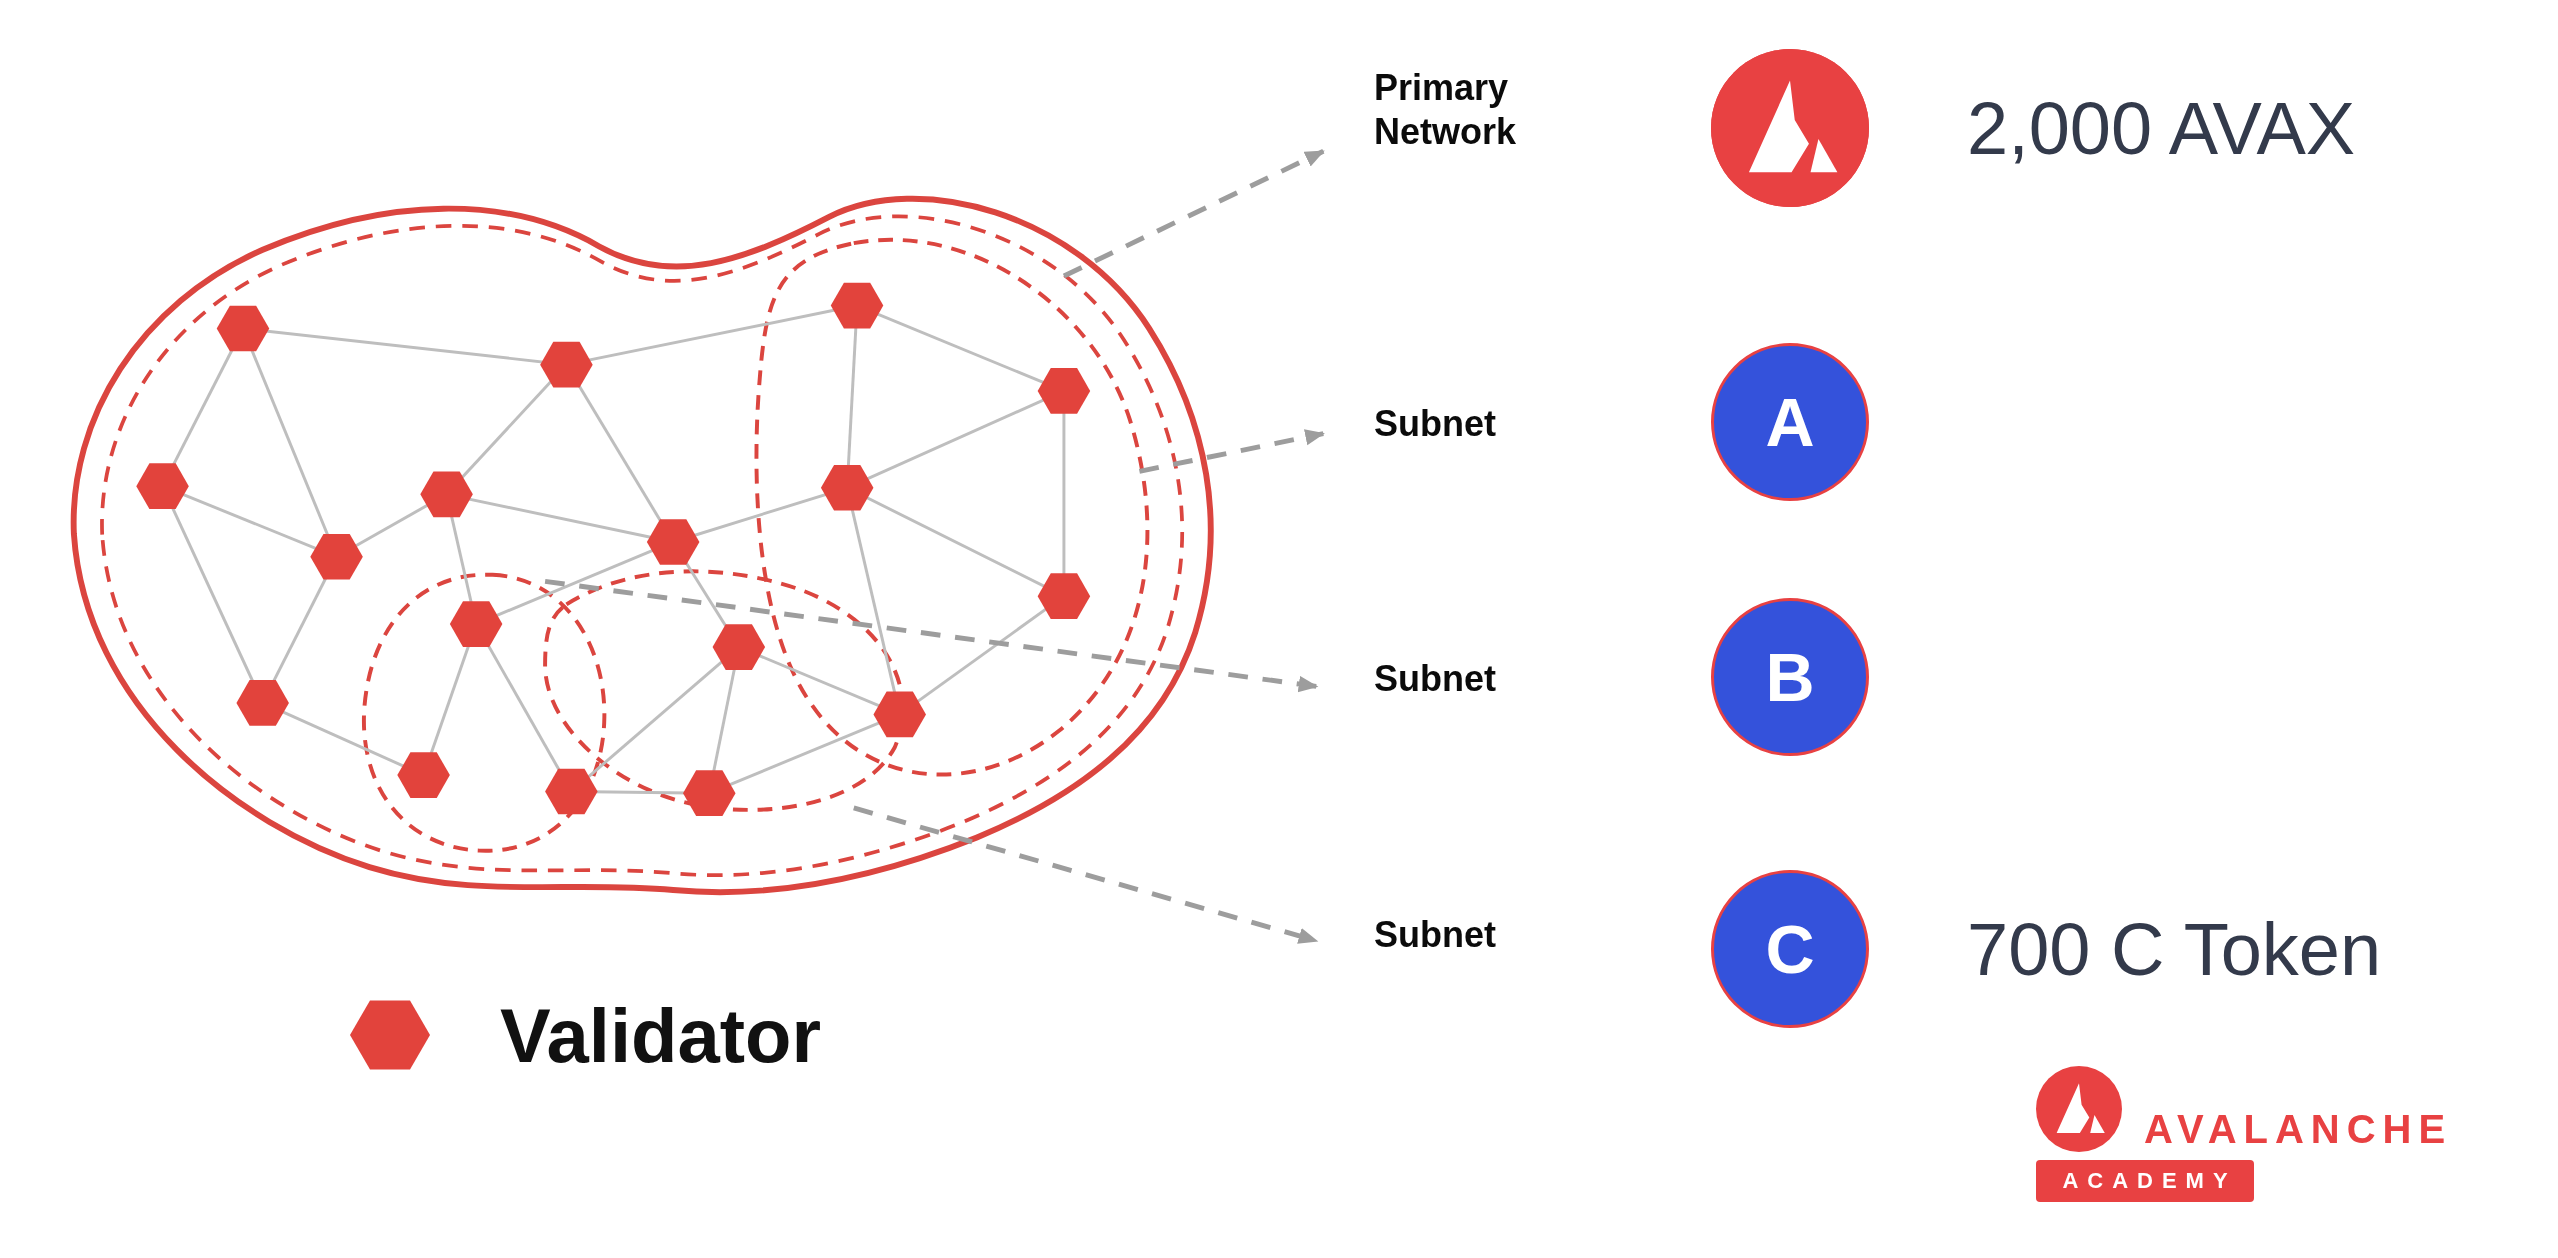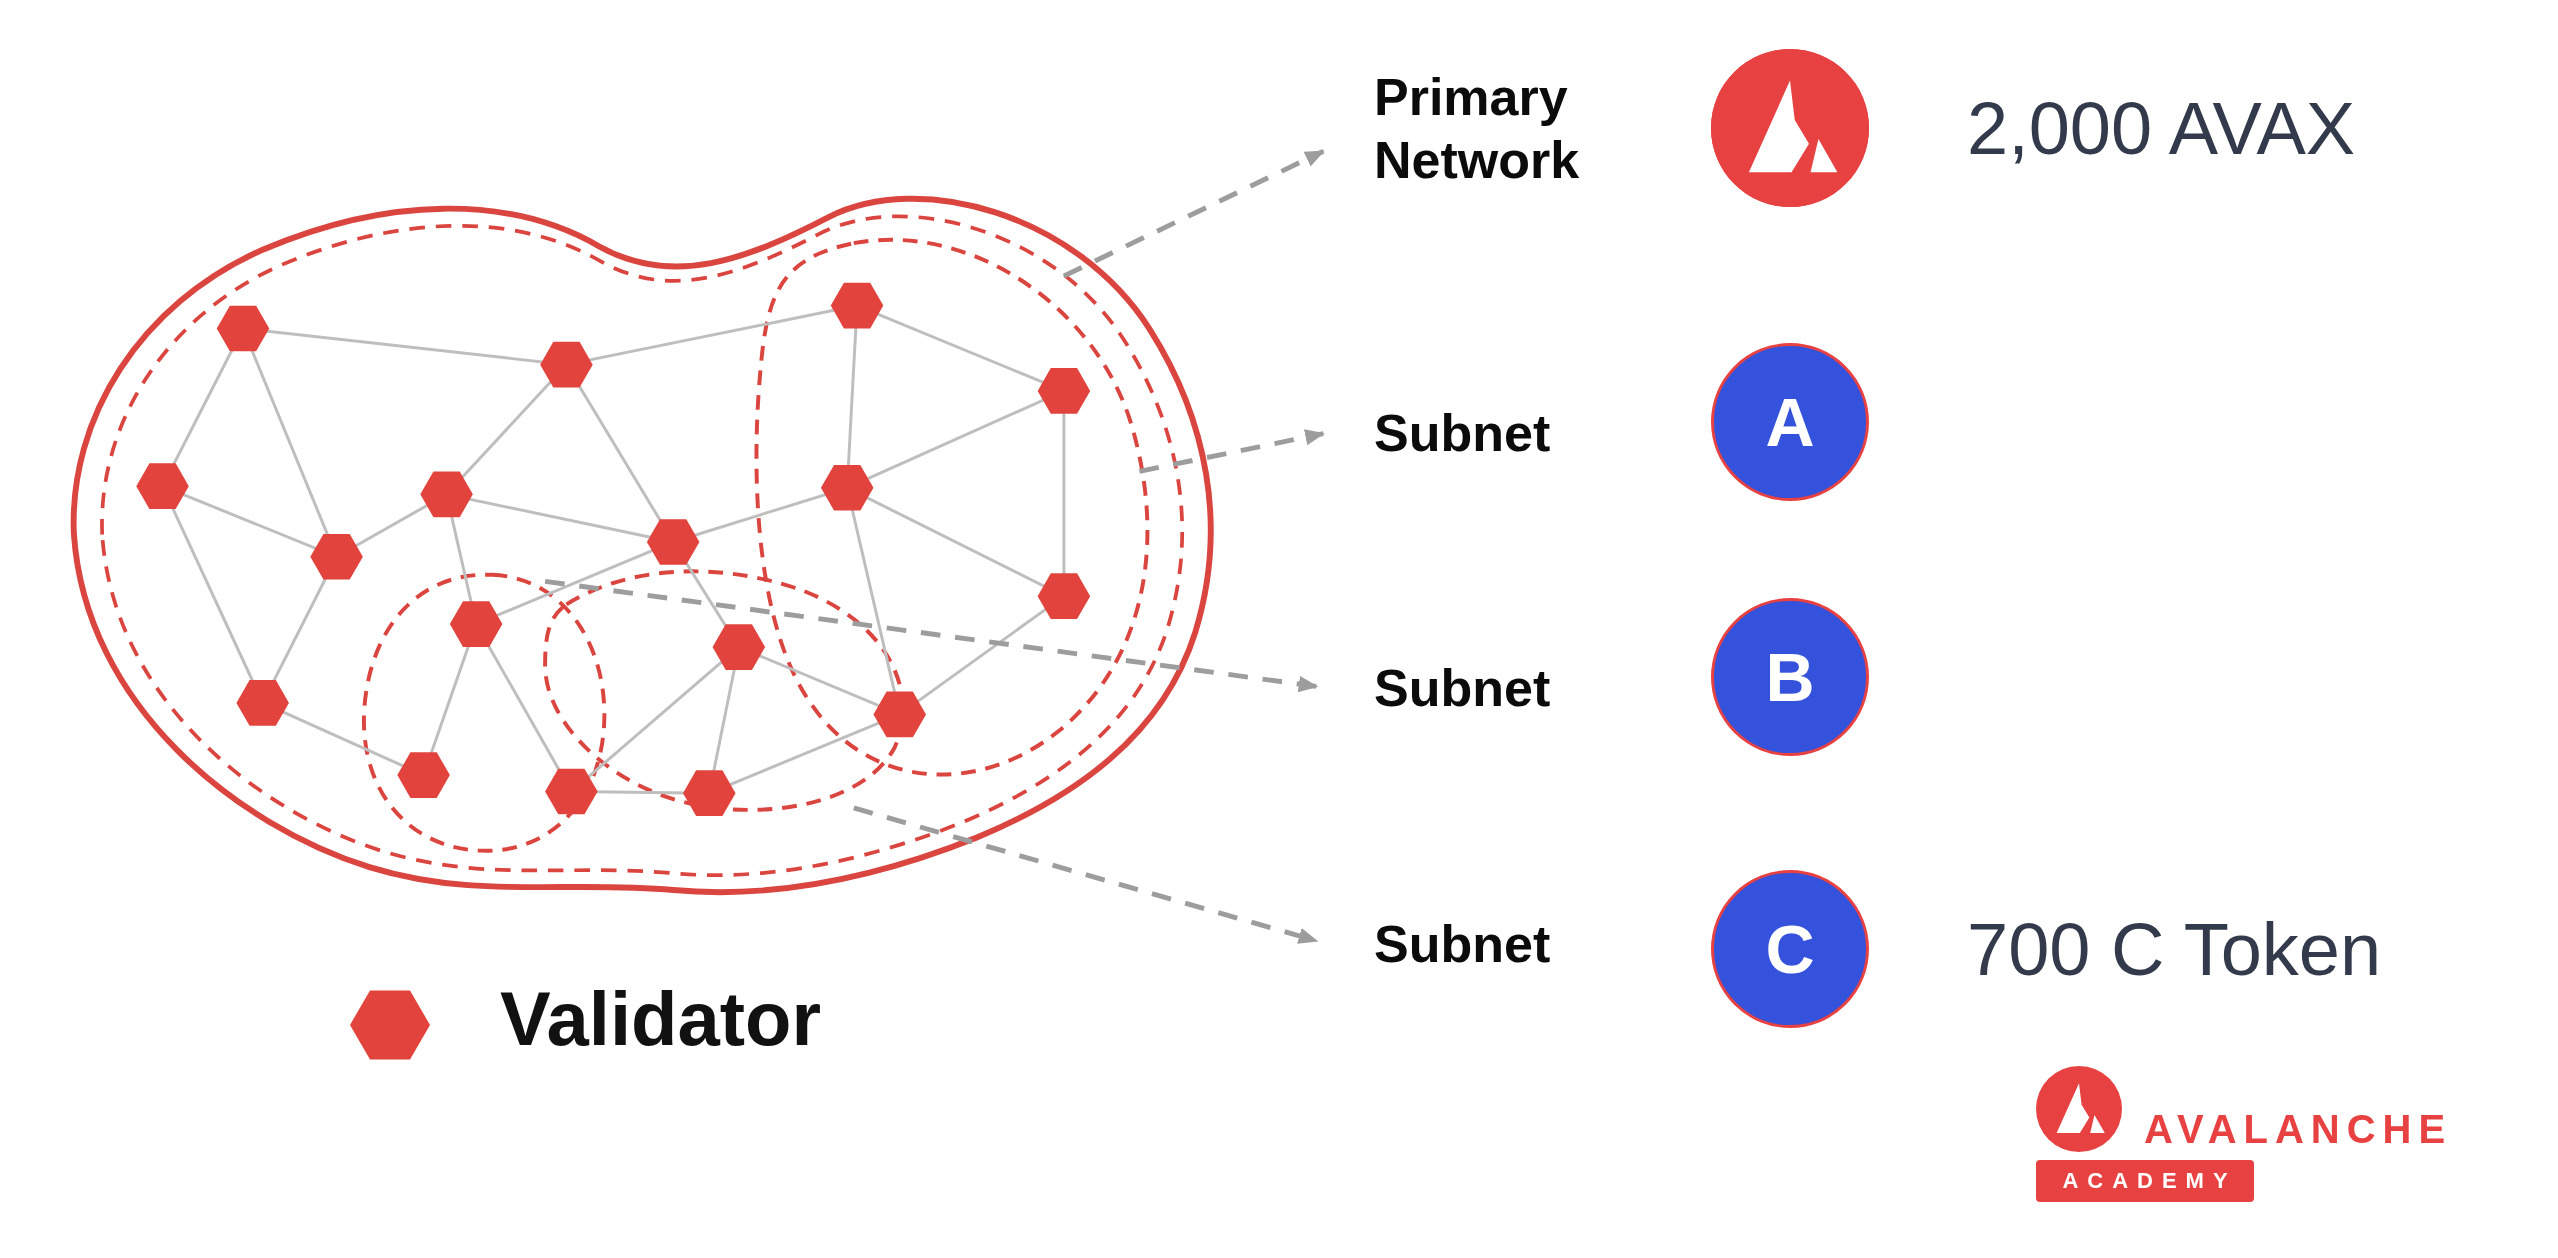--- a/index.html
+++ b/index.html
@@ -10,39 +10,39 @@
   #net-svg{position:absolute;left:0;top:0;}
   .blob-outline{fill:none;stroke:var(--blob_red);stroke-width:3.6;}
   .blob-dashed{fill:none;stroke:var(--blob_red);stroke-width:2.4;stroke-dasharray:10 7;}
   .subnet-dashed{fill:none;stroke:var(--blob_red);stroke-width:2.4;stroke-dasharray:9 6;}
   .net-edge{stroke:var(--edge_gray);stroke-width:1.8;}
   .validator{fill:var(--node_red);}
   .arrow-line{stroke:var(--arrow_gray);stroke-width:3;stroke-dasharray:12 9;fill:none;}
   .arrow-head{fill:var(--arrow_gray);}
 
   
-  .map-label{position:absolute;font-weight:700;color:#0b0b0b;font-size:52px;line-height:1.22;}
+  .map-label{position:absolute;font-weight:700;color:#0b0b0b;font-size:36px;line-height:1.22;}
   #label-primary{left:1374px;top:66px;width:225px;}
   #label-subnet-1{left:1374px;top:402px;}
   #label-subnet-2{left:1374px;top:657px;}
   #label-subnet-3{left:1374px;top:913px;}
 
   
   .token-row{position:absolute;left:1711px;display:flex;align-items:center;gap:98px;height:158px;}
   .token-circle{width:158px;height:158px;border-radius:50%;display:flex;align-items:center;justify-content:center;box-sizing:border-box;flex:0 0 auto;}
   .token-circle.red{background:var(--brand_red);}
   .token-circle.blue{background:var(--circle_blue);border:3px solid var(--brand_red);color:#ffffff;font-size:68px;font-weight:700;}
   .token-amount{font-size:74px;color:var(--text_dark);font-weight:400;white-space:nowrap;}
   #token-row-0{top:49px;}
   #token-row-1{top:343px;}
   #token-row-2{top:598px;}
   #token-row-3{top:870px;}
 
   
-  #legend{position:absolute;left:340px;top:975px;display:flex;gap:60px;height:120px;}
+  #legend{position:absolute;left:340px;top:975px;display:flex;align-items:center;gap:60px;height:120px;}
   #legend-hex-svg{width:100px;height:100px;}
   #legend-label{font-size:76px;font-weight:700;color:#111111;}
 
   
   #branding{position:absolute;left:2036px;top:1066px;width:460px;}
   #branding-top{display:flex;align-items:flex-end;gap:22px;}
   #branding-mark{width:86px;height:86px;flex:0 0 auto;}
   #branding-title{font-size:40px;font-weight:700;letter-spacing:7px;color:var(--brand_red);white-space:nowrap;}
   #branding-badge{margin-top:8px;width:218px;height:42px;background:var(--brand_red);border-radius:4px;display:flex;align-items:center;justify-content:center;}
   #branding-badge-text{color:#ffffff;font-size:22px;font-weight:700;letter-spacing:9px;padding-left:9px;}

